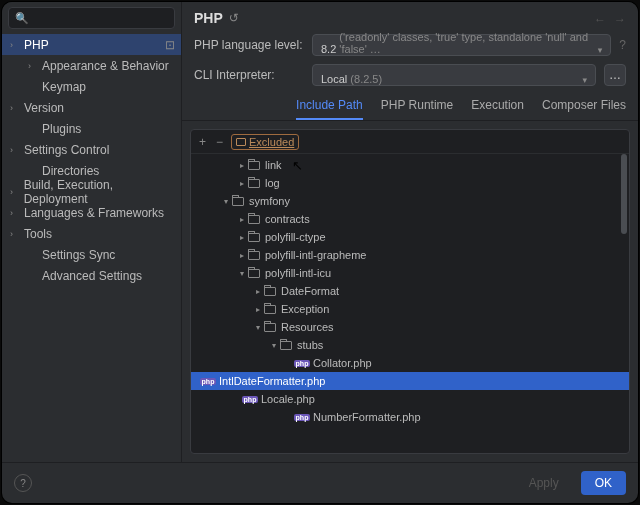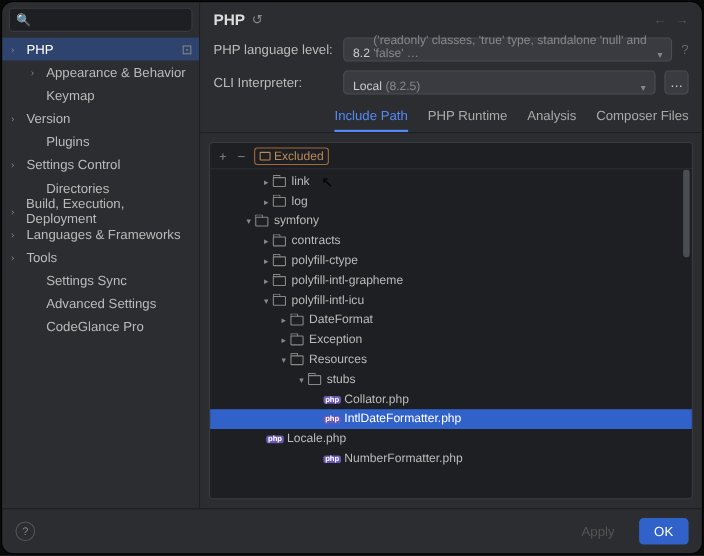--- a/index.html
+++ b/index.html
@@ -98,21 +98,21 @@
   .tab { padding-bottom:6px; color:#aaa; cursor:pointer; font-size:12px }
   .tab.active { color:#548af7; border-bottom:2px solid #548af7 }
   .content {
     flex:1; margin:8px; background:#1e1f22; border:1px solid #393b40; border-radius:4px;
     display:flex;flex-direction:column; min-height:0;
   }
   .toolbar { height:24px;display:flex;align-items:center;gap:6px;padding:0 6px;border-bottom:1px solid #2b2d30 }
   .tbtn{color:#888;cursor:pointer;padding:2px}
   .excluded {
     border:1px solid #9f6b3f; border-radius:3px; padding:1px 4px;
-    display:flex;align-items:center;gap:3px;color:#bb8a5a;font-size:11px;
+    display:flex;align-items:center;gap:3px;color:#bb8a5a;font-size:11px;text-decoration:underline;
   }
   .filetree { flex:1; overflow-y:auto; padding:2px 0; position:relative }
   .frow {
     display:flex;align-items:center;height:18px;
     color:#bbb; cursor:pointer; font-size:11px;
     white-space:nowrap;
   }
   .frow.sel { background:#3062c9; color:#fff }
   .fchev { width:10px;font-size:8px;color:#888;text-align:center }
   .ficon { width:14px;height:12px;margin-right:4px;display:inline-flex;align-items:center;justify-content:center }
@@ -187,24 +187,20 @@
             <span>Tools</span>
           </div>
           <div class="tree-item child">
             <span class="chev"></span>
             <span>Settings Sync</span>
           </div>
           <div class="tree-item child">
             <span class="chev"></span>
             <span>Advanced Settings</span>
           </div>
-          <div class="tree-item child">
-            <span class="chev"></span>
-            <span>CodeGlance Pro</span>
-          </div>
         </div>
     </div>
 
     <div class="main">
       <div class="hdr">
         <h1>PHP</h1>
         <span style="color:#888">↺</span>
         <div class="navarrows">
           <span>←</span>
           <span>→</span>
@@ -227,21 +223,21 @@
           <span class="val">Local</span>&nbsp;
           <span>(8.2.5)</span>
           <span class="caret">▾</span>
         </div>
         <div class="qbtn">…</div>
       </div>
 
       <div class="tabs" id="tabs-row">
           <div class="tab active">Include Path</div>
           <div class="tab">PHP Runtime</div>
-          <div class="tab">Analysis</div>
+          <div class="tab">Execution</div>
           <div class="tab">Composer Files</div>
         </div>
 
       <div class="content">
         <div class="toolbar">
           <span class="tbtn">+</span>
           <span class="tbtn">−</span>
           <div class="excluded">
             <span style="width:10px;height:8px;border:1px solid #bb8a5a;border-radius:1px"></span>
             <span>Excluded</span>
@@ -327,21 +323,21 @@
               </span>
               <span>stubs</span>
             </div>
             <div class="frow" style="padding-left: 94px;">
               <span class="fchev"></span>
               <span class="ficon">
                 <span class="php-badge">php</span>
               </span>
               <span>Collator.php</span>
             </div>
-            <div class="frow sel" style="padding-left: 94px;">
+            <div class="frow sel" style="">
               <span class="fchev"></span>
               <span class="ficon">
                 <span class="php-badge">php</span>
               </span>
               <span>IntlDateFormatter.php</span>
             </div>
             <div class="frow" style="padding-left: 42px;">
               <span class="fchev"></span>
               <span class="ficon">
                 <span class="php-badge">php</span>

